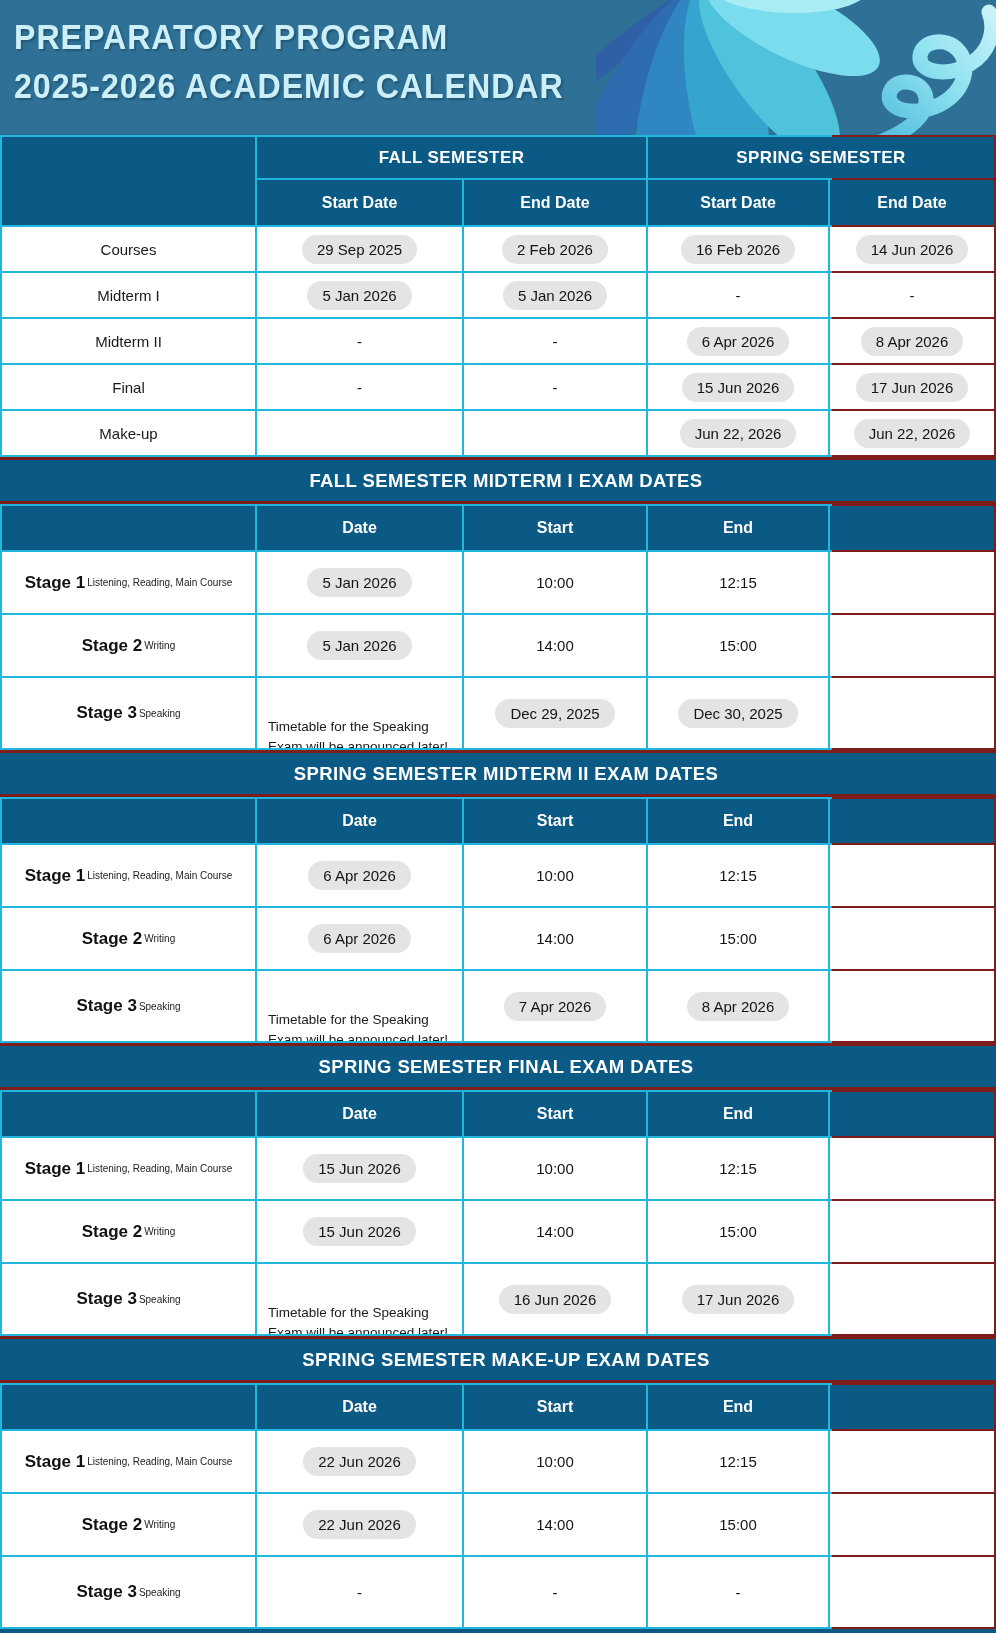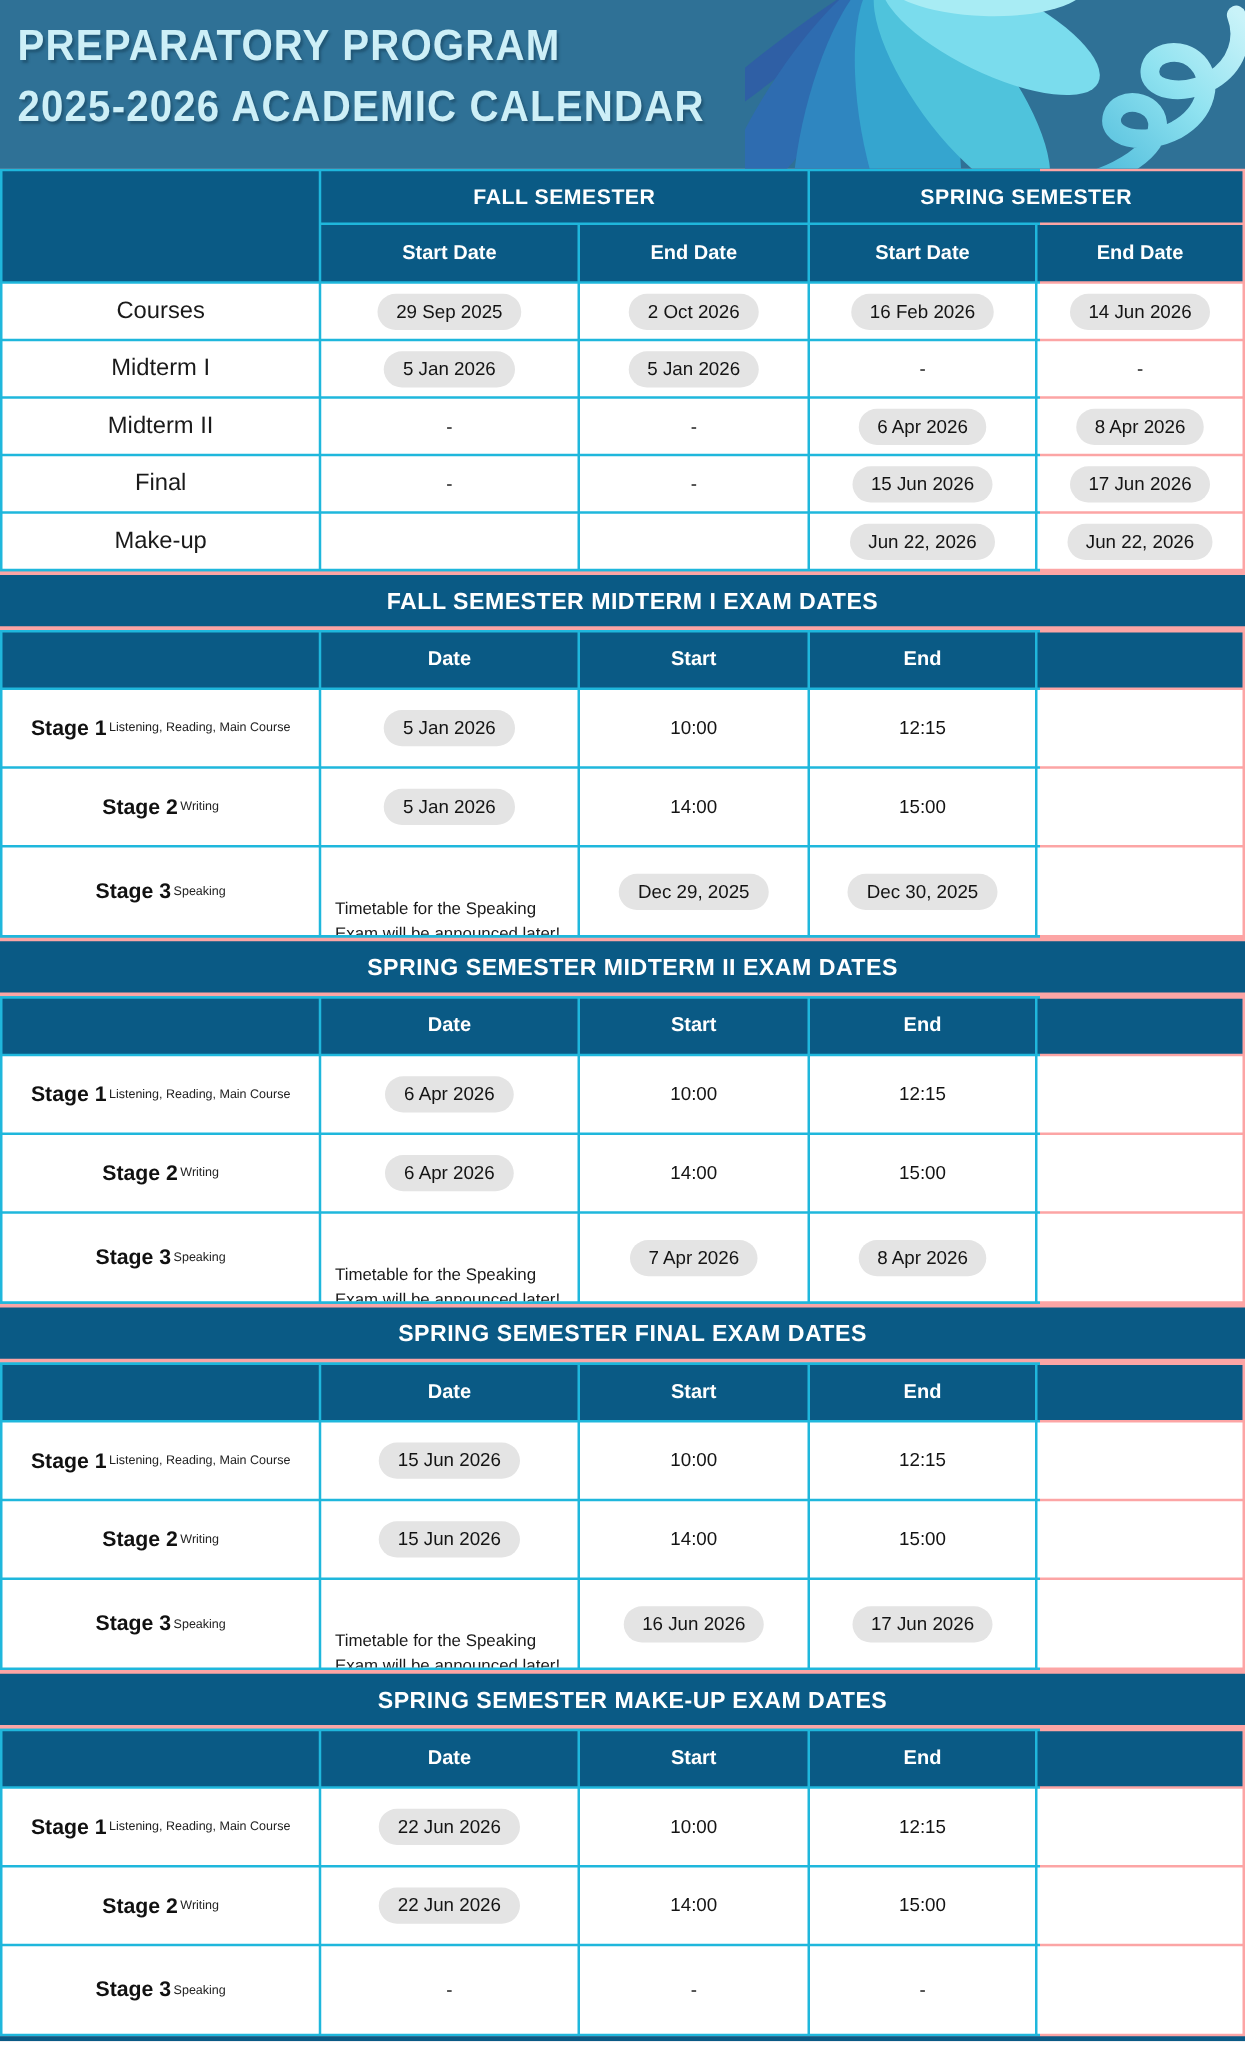--- a/index.html
+++ b/index.html
@@ -1,17 +1,17 @@
 <!DOCTYPE html>
 <html><head>
 <meta charset="utf-8">
 <style>
   html,body { margin:0; padding:0; background:#ffffff; }
   body { width:996px; font-family:"Liberation Sans", sans-serif; -webkit-font-smoothing:antialiased; }
-  .page { width:996px; background:#fca5a5; }
+  .page { width:996px; background:#7f1d1d; }
 
   
   .banner { position:relative; height:135px; background:#2F7196; overflow:hidden; }
   .banner-title { position:absolute; left:14px; top:12px; z-index:2; }
   .title-line {
     font-weight:800; font-size:35px; line-height:49px; color:#CDEFF7;
     letter-spacing:1px; white-space:nowrap;
     transform:scaleX(.92); transform-origin:left center;
     text-shadow:2px 2px 2px rgba(8,40,60,.35);
   }
@@ -26,21 +26,21 @@
   .t1   { grid-template-rows:41px 45px 44px 44px 44px 44px 44px; }
   .exam { grid-template-rows:44px 61px 61px 70px; }
 
   .cell { background:#ffffff; display:flex; align-items:center; justify-content:center; text-align:center; overflow:hidden; }
   .cell.th { background:#0A5A85; color:#ffffff; font-weight:700; font-size:16px; }
   .cell.group { font-size:17px; letter-spacing:.4px; }
   .corner { grid-row:1 / 3; }
   .fall   { grid-column:2 / 4; }
   .spring { grid-column:4 / 6; }
 
-  .label-txt { font-size:19px; color:#1a1a1a; }
+  .label-txt { font-size:15px; color:#1a1a1a; }
   .pill { background:#E4E4E4; border-radius:16px; padding:6px 15px; font-size:15px; color:#141414; white-space:nowrap; }
   .plain { font-size:15px; color:#141414; }
 
   .stage-cell { flex-direction:row; gap:2px; }
   .stage-name { font-weight:800; font-size:17px; color:#111111; }
   .stage-sub  { font-size:10px; color:#222222; }
   .note { font-size:13.5px; color:#1a1a1a; text-align:left; line-height:1.5; padding:0 11px;margin-top:48px; }
 
   
   .band {
@@ -91,21 +91,21 @@
     <div class="cell th">Start Date</div>
     <div class="cell th">End Date</div>
 
     <div class="cell">
         <span class="label-txt">Courses</span>
       </div>
     <div class="cell">
         <span class="pill">29 Sep 2025</span>
       </div>
     <div class="cell">
-        <span class="pill">2 Oct 2026</span>
+        <span class="pill">2 Feb 2026</span>
       </div>
     <div class="cell">
         <span class="pill">16 Feb 2026</span>
       </div>
     <div class="cell">
         <span class="pill">14 Jun 2026</span>
       </div>
 
     <div class="cell">
         <span class="label-txt">Midterm I</span>

